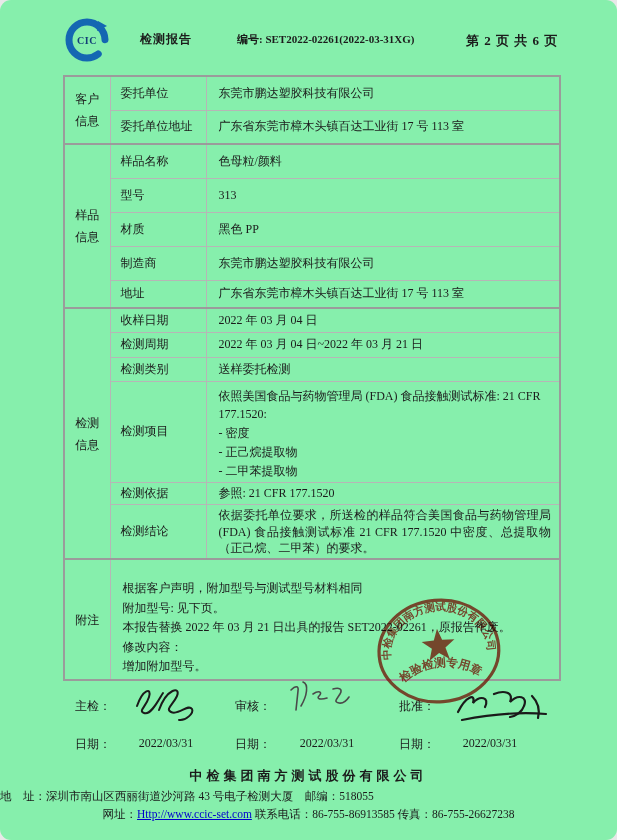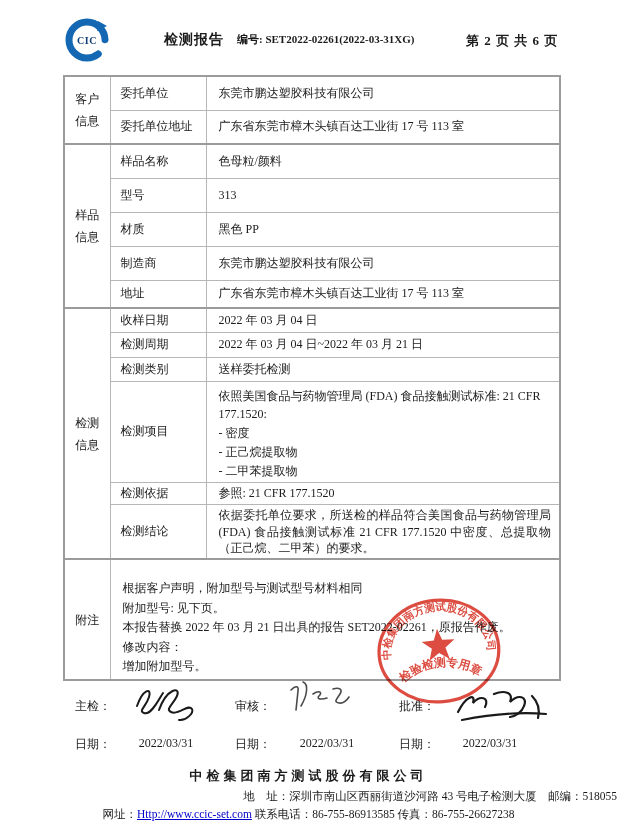--- a/index.html
+++ b/index.html
@@ -1,23 +1,23 @@
 <!DOCTYPE html>
 <html><head>
 <meta charset="utf-8">
 <style>
   html,body { margin:0; padding:0; background:#e8e8e8; }
   .page {
     position:relative; width:617px; height:840px; margin:0 auto;
-    background:#ffffff; overflow:hidden;
-    font-family:"Liberation Serif","DejaVu Serif",serif; color:#1b1b1b;
+    background:#86efac; overflow:hidden;
+    font-family:"Liberation Serif","DejaVu Serif",serif; color:#1b1b1b;border-radius:11px;
   }
   
   .logo { position:absolute; left:62px; top:16px; width:50px; height:48px; }
-  .hdr-title { position:absolute; left:140px; top:31px; font-size:14px; font-weight:bold; letter-spacing:1px;margin-left:24px; }
+  .hdr-title { position:absolute; left:140px; top:31px; font-size:12px; font-weight:bold; letter-spacing:1px; }
   .hdr-no    { position:absolute; left:237px; top:32px; font-size:11px; font-weight:bold; }
   .hdr-page  { position:absolute; left:466px; top:32px; font-size:13px; font-weight:bold; letter-spacing:1px; }
   
   .report-table {
     position:absolute; left:63px; top:75px; width:496px;
     border-collapse:collapse; table-layout:fixed; font-size:12px;
   }
   .report-table td { border:1px solid #b6b6b6; padding:2px 8px; vertical-align:middle; }
   .report-table { border:2px solid #9b9b9b; }
   tr.sec-top td { border-top:2px solid #9b9b9b; }
@@ -33,21 +33,21 @@
   
   .sig-label { position:absolute; font-size:12px; }
   .sig-date  { position:absolute; font-size:12px; width:80px; text-align:center; }
   .sig-svg   { position:absolute; }
   
   .stamp { position:absolute; left:374px; top:597px; width:130px; height:110px;
            transform:rotate(-5deg); opacity:0.9; mix-blend-mode:multiply; }
   
   .footer-company { position:absolute; left:0; right:0; top:767px; text-align:center;
                     font-size:13px; font-weight:bold; letter-spacing:4px; }
-  .footer-address { position:absolute; left:0; right:0; top:789px; text-align:right; font-size:11.5px; }
+  .footer-address { position:absolute; left:0; right:0; top:789px; text-align:left; font-size:11.5px; }
   .footer-webline { position:absolute; left:0; right:0; top:807px; text-align:center; font-size:11.5px; }
   .footer-link { color:#0000cc; text-decoration:underline; }
 </style>
 </head>
 <body>
 
 <div class="page">
 
   <svg class="logo" viewBox="0 0 50 48">
     <circle cx="25" cy="24" r="18" fill="none" stroke="#1467b2" stroke-width="7" stroke-dasharray="96 18" stroke-dashoffset="-16" stroke-linecap="round"></circle>

